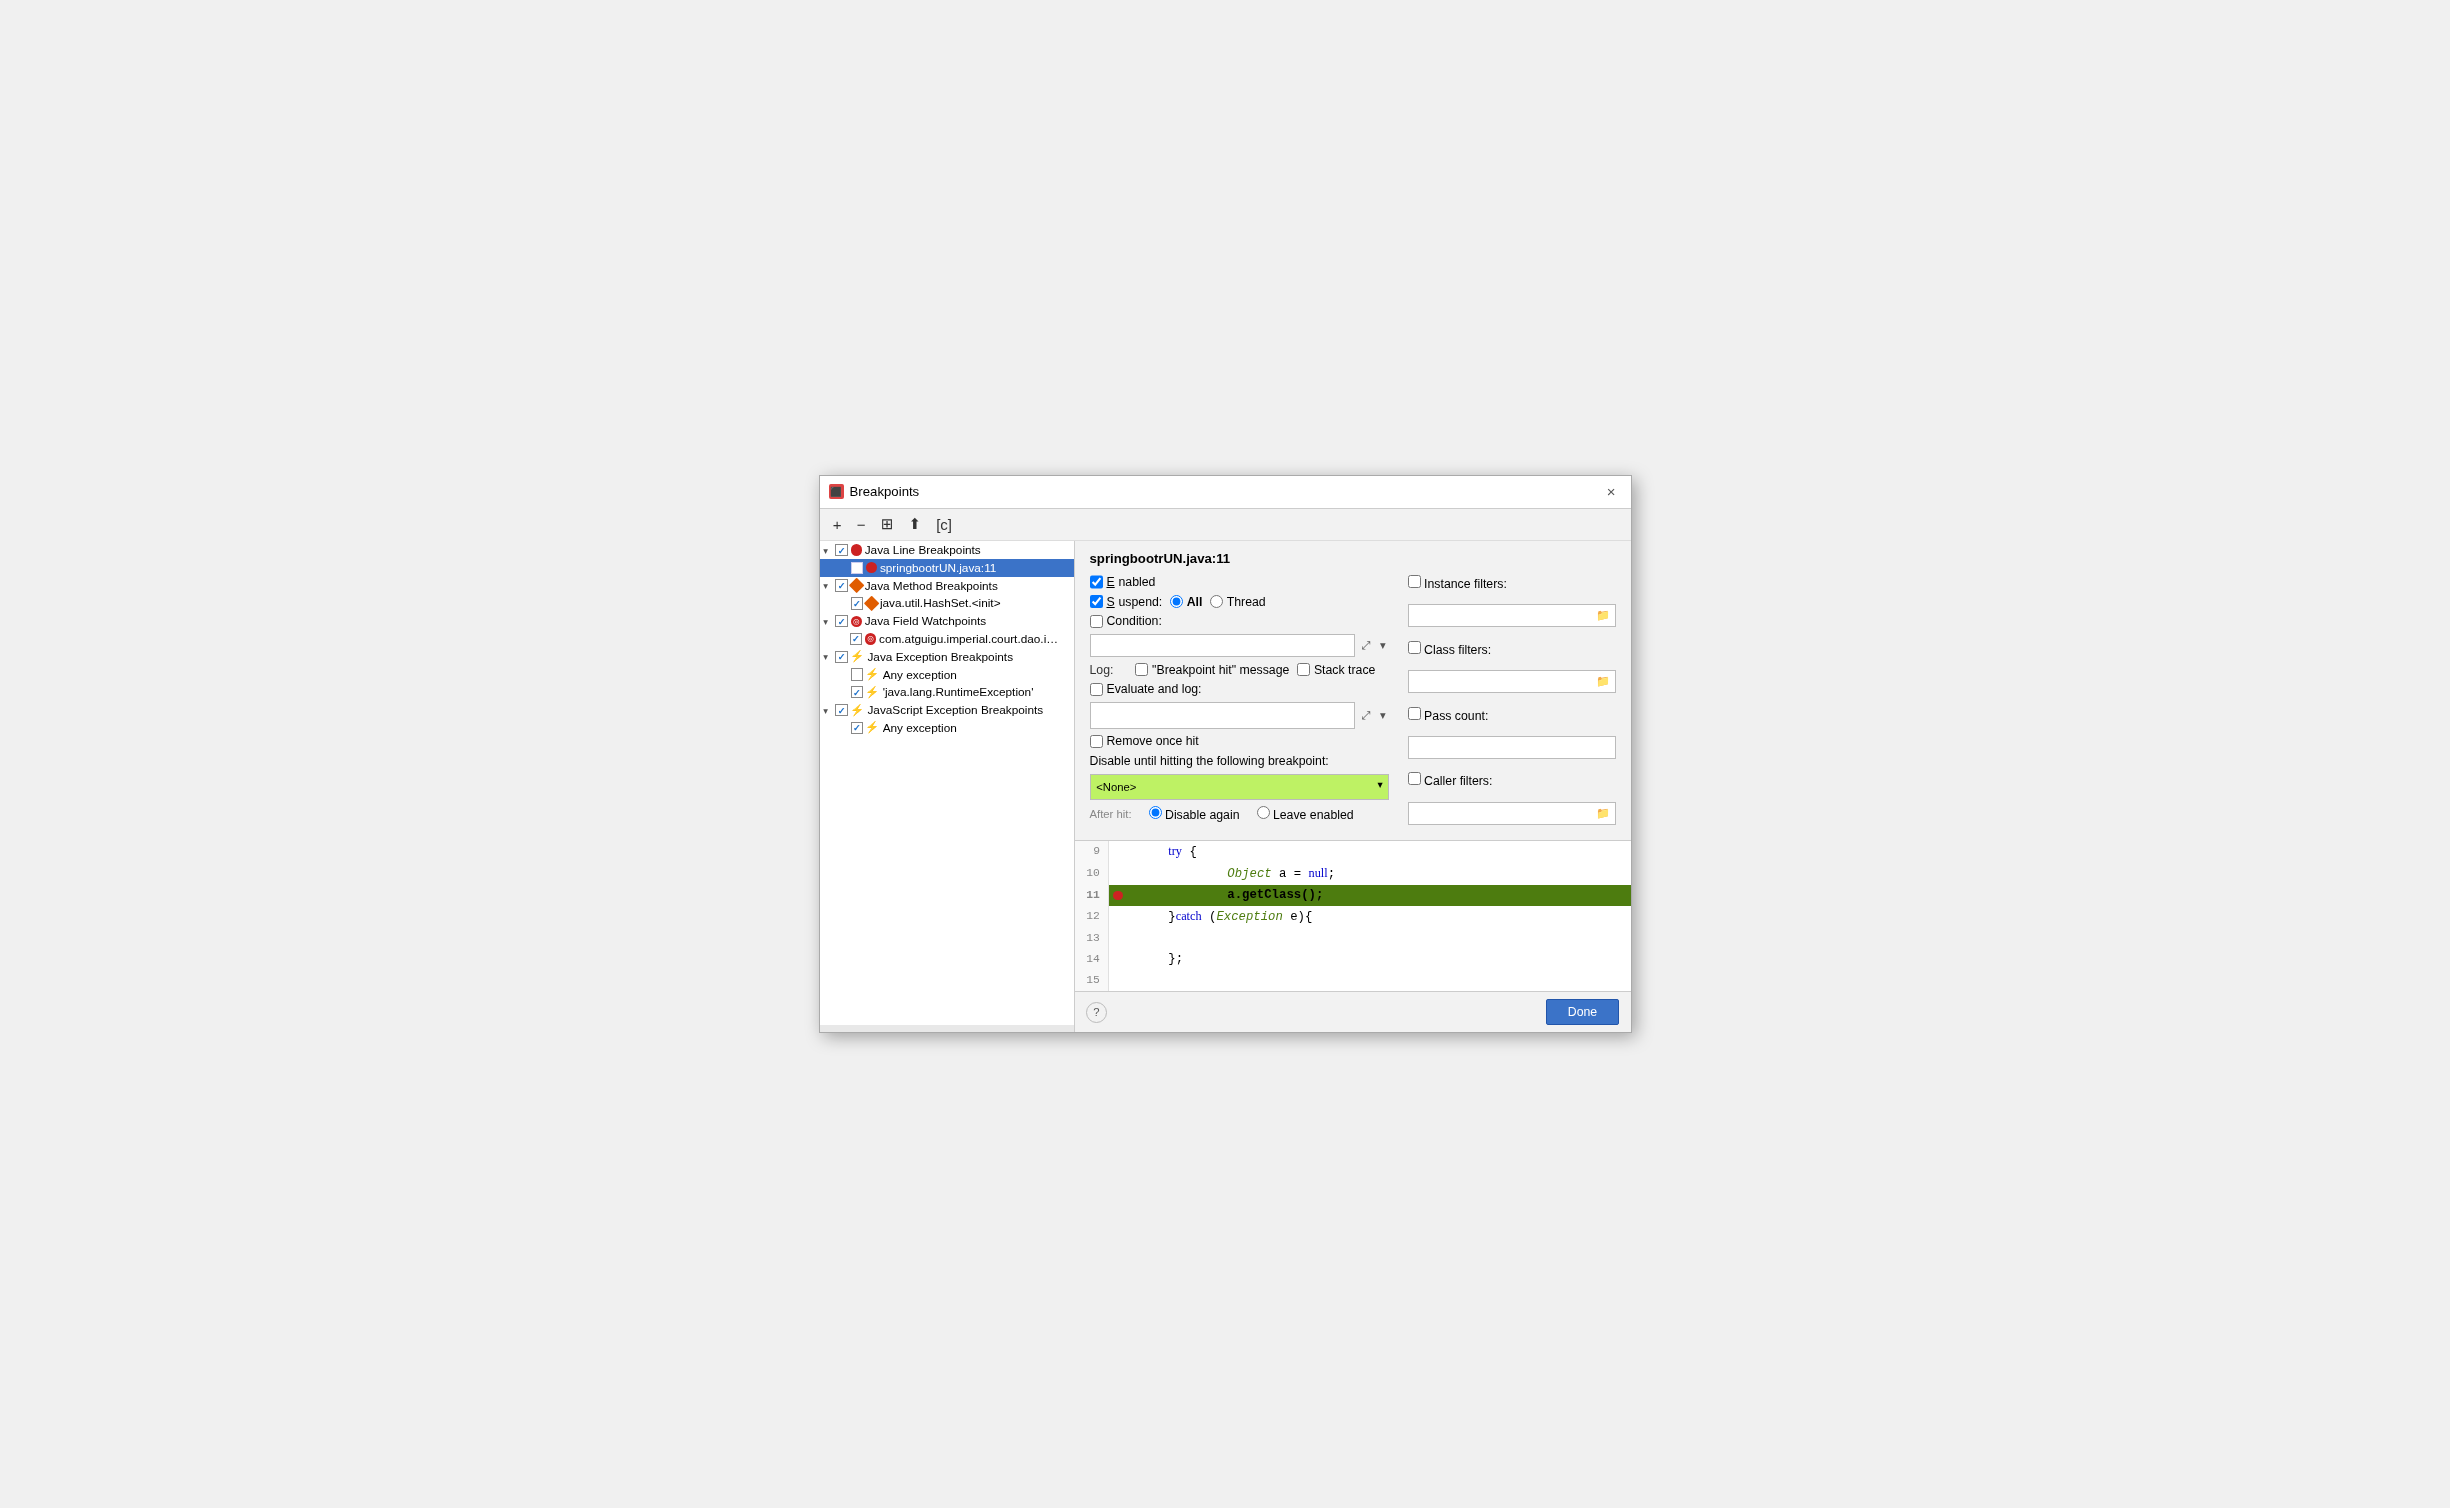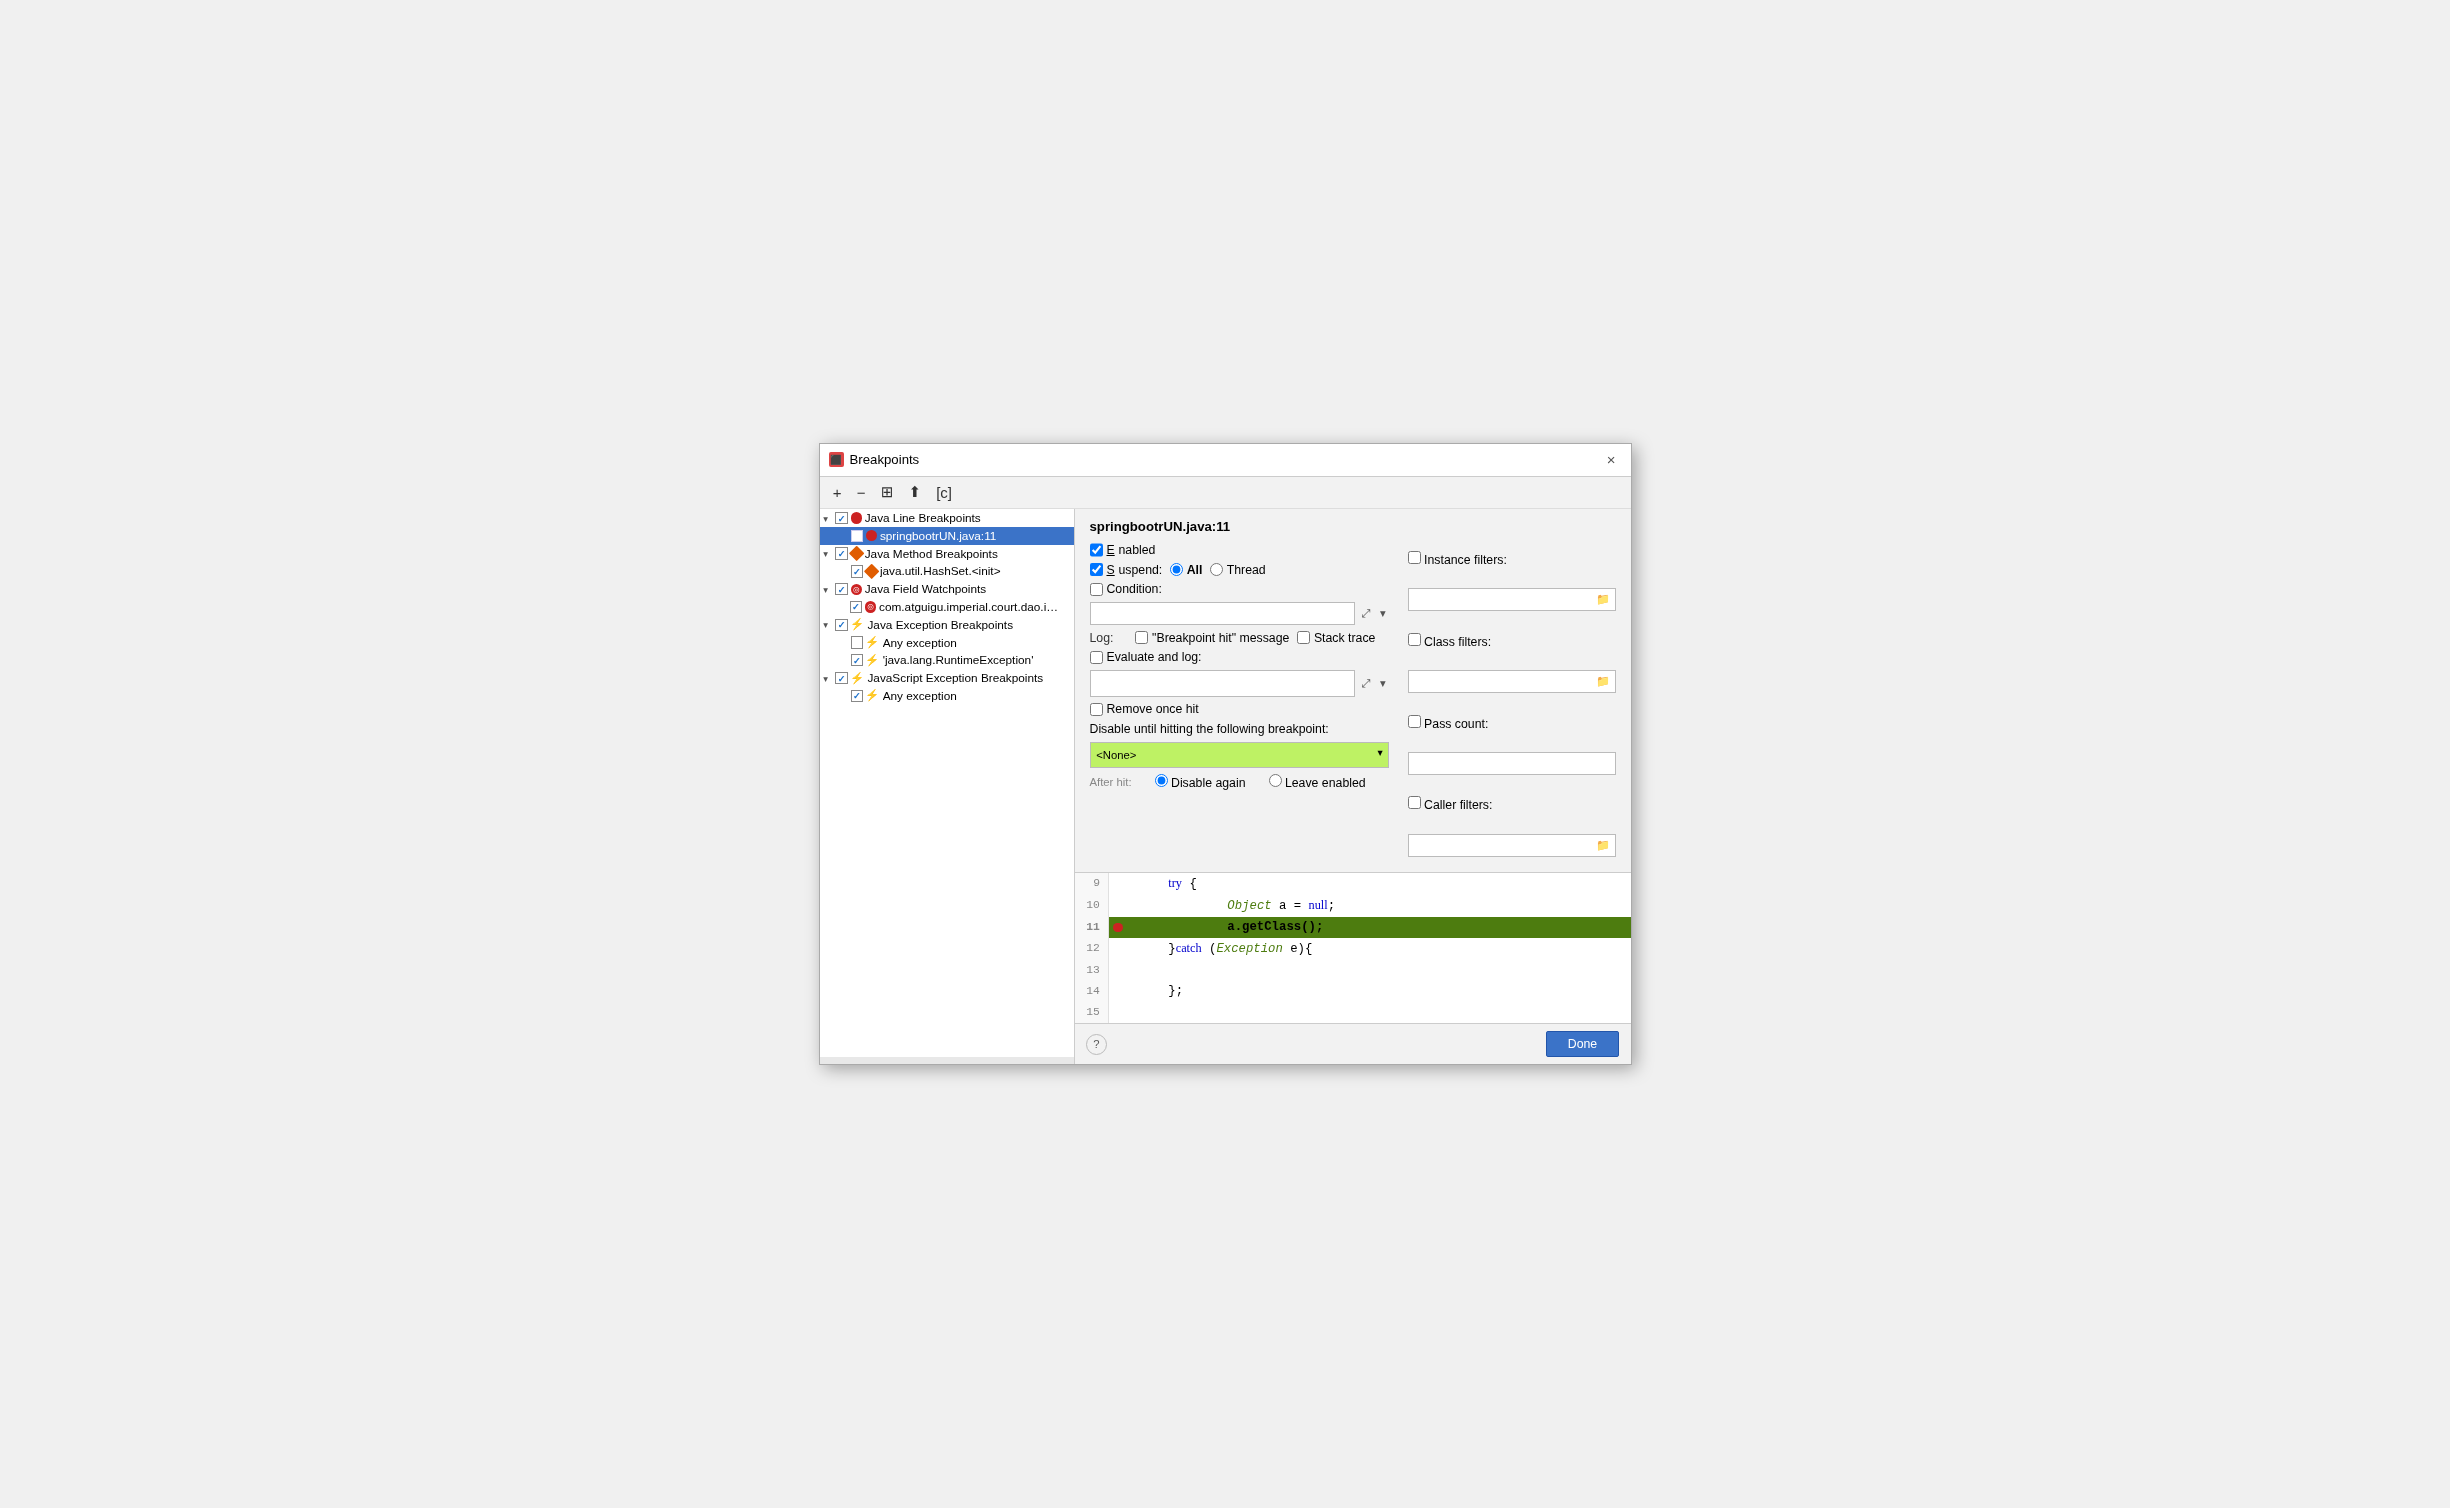--- a/index.html
+++ b/index.html
@@ -211,40 +211,39 @@
       position: absolute;
       right: 5.7px; top: 4.7px;
       font-size: 10.4px;
       pointer-events: none;
     }
     .filter-row {
       display: flex;
       align-items: center;
       gap: 5.7px;
       margin-bottom: 5.7px;
-      margin-top: 8px;
     }
     .filter-input-wrap {
       border: 0.9px solid #bbb;
       background: white;
       height: 23px;
       flex: 1;
       display: flex;
       align-items: center;
     }
     .filter-input {
       border: none; outline: none; flex: 1;
       padding: 1.9px 3.8px; font-size: 11.3px;
     }
     .filter-browse {
       background: none; border: none; cursor: pointer;
       padding: 1.9px 3.8px; font-size: 11.3px; color: #555;
     }
     .after-hit-row {
-      display: flex; align-items: center; gap: 23px;
+      display: flex; align-items: center; gap: 17px;
       margin-bottom: 5.7px;
     }
     .after-hit-label { color: #888; font-size: 11.3px; }
     .code-area {
       flex: 1;
       background: #fff;
       border-top: 0.9px solid #ccc;
       overflow: auto;
       font-family: "Consolas", "Courier New", monospace;
       font-size: 12.3px;

